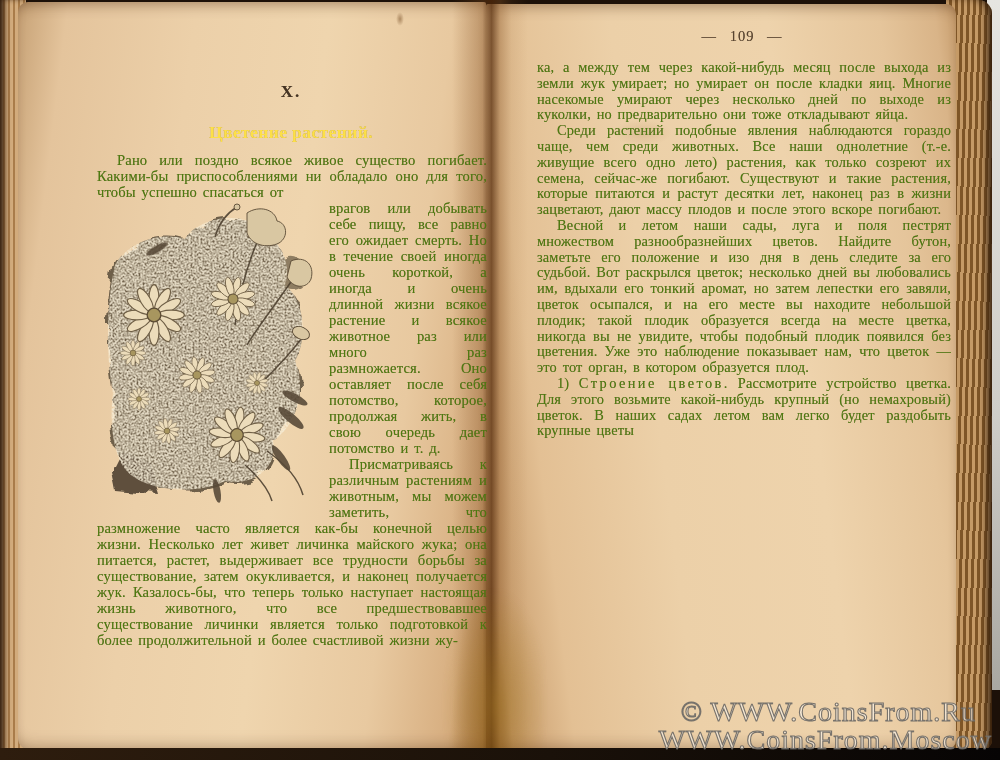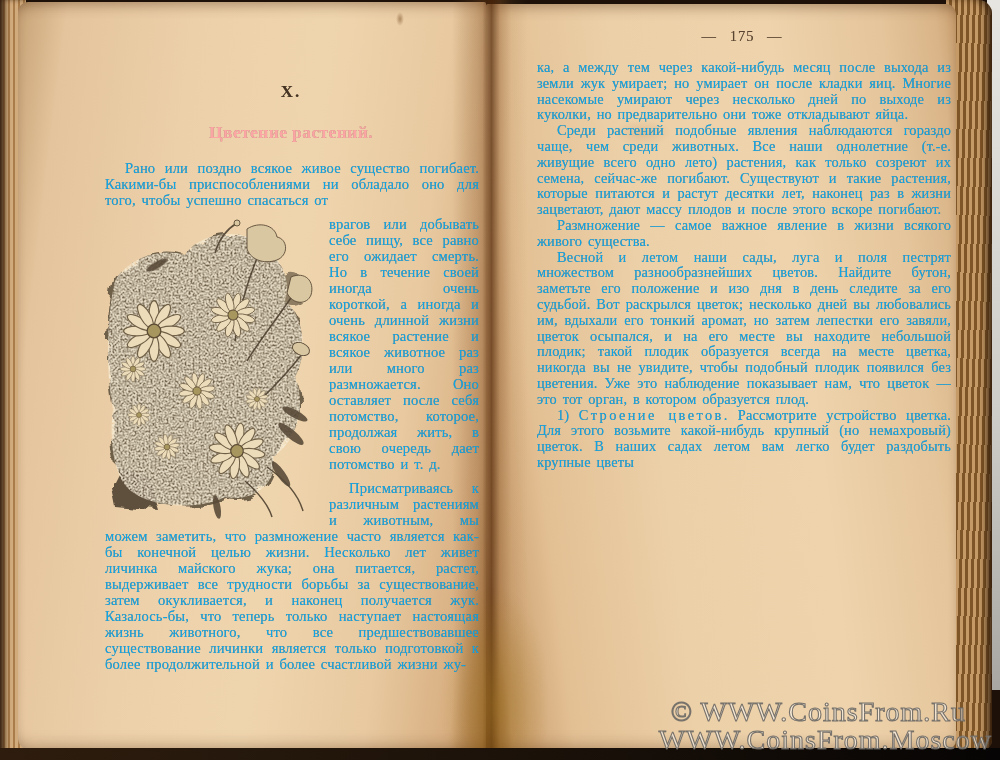--- a/index.html
+++ b/index.html
@@ -31,42 +31,42 @@
       box-shadow:inset 0 10px 14px -8px rgba(70,35,10,.45),inset 0 -12px 16px -10px rgba(70,35,10,.4);}
   .gutter{position:absolute;left:452px;top:0;width:76px;height:760px;pointer-events:none;
       background:linear-gradient(to right,rgba(120,70,28,0) 0%,rgba(125,74,30,.35) 40%,rgba(84,42,10,.72) 52%,rgba(133,82,36,.38) 63%,rgba(150,100,50,.12) 78%,rgba(150,100,50,0) 100%);}
   .gutter-stain{position:absolute;left:444px;top:590px;width:100px;height:170px;pointer-events:none;
       background:radial-gradient(ellipse at 52% 68%,rgba(160,118,32,.5),rgba(160,118,32,0) 72%);filter:blur(2px);}
   .spot{position:absolute;border-radius:50%;pointer-events:none;}
   .spot-a{left:396px;top:12px;width:8px;height:14px;background:radial-gradient(rgba(120,80,40,.55),rgba(120,80,40,0) 70%);}
   .spot-b{left:612px;top:120px;width:60px;height:26px;background:radial-gradient(rgba(150,110,60,.18),rgba(150,110,60,0) 70%);}
 
   
-  .txt{color:#0ea5e9;text-shadow:0 0 .5px rgba(86,66,44,.55);}
+  .txt{color:#4d7c0f;text-shadow:0 0 .5px rgba(86,66,44,.55);}
   .lp-num{position:absolute;left:95px;top:82px;width:392px;text-align:center;
       font-size:17px;font-weight:bold;letter-spacing:2px;color:#443323;}
   .lp-title{position:absolute;left:95px;top:122px;width:392px;text-align:center;
-      font-size:17.5px;font-weight:bold;letter-spacing:.4px;color:#fca5a5;}
+      font-size:17.5px;font-weight:bold;letter-spacing:.4px;color:#fde047;}
   .lp-body{position:absolute;left:97px;top:152px;width:390px;
       font-size:14.6px;line-height:16px;text-align:justify;word-spacing:2px;letter-spacing:.15px;}
-  .lp-body p{margin:8px;}
+  .lp-body p{margin:0;}
   .indent{text-indent:20px;font-family:Liberation Serif, serif;}
   .illu{float:left;width:218px;height:300px;margin:3px 14px 2px 0;}
   .rp-pagenum{position:absolute;left:535px;top:28px;width:414px;text-align:center;
       font-size:14.5px;color:#584430;letter-spacing:1px;word-spacing:8px;}
   .rp-body{position:absolute;left:537px;top:60px;width:414px;
       font-size:14.4px;line-height:15.8px;text-align:justify;word-spacing:2px;letter-spacing:.15px;}
   .rp-body p{margin:0;}
   .spaced{letter-spacing:2.4px;margin-right:8px;}
 
   
   .wm{position:absolute;font-family:"Liberation Serif",serif;white-space:nowrap;
       color:rgba(252,250,246,.55);-webkit-text-stroke:1.1px rgba(105,102,98,.9);
       letter-spacing:1px;font-size:28px;}
-  .wm1{top:696px;right:34px;}
+  .wm1{top:696px;right:24px;}
   .wm2{top:724px;right:8px;}
 </style>
 </head>
 <body>
 
 <div class="photo">
 
   <div class="right-white-strip"></div>
   <div class="left-stack"></div>
   <div class="right-stack"></div>
@@ -155,25 +155,24 @@
           <use href="#daisy" transform="translate(70,228) scale(0.8) rotate(20)"></use>
           <use href="#daisy" transform="translate(42,196) scale(0.7)"></use>
           <use href="#daisy" transform="translate(160,180) scale(0.7) rotate(-15)"></use>
         </svg>
       </div>
       <p>врагов или добывать себе пищу, все равно его ожидает смерть. Но в течение своей иногда очень короткой, а иногда и очень длинной жизни всякое растение и всякое животное раз или много раз размножается. Оно оставляет после себя потомство, которое, продолжая жить, в свою очередь дает потомство и т. д.</p>
       <p class="indent">Присматриваясь к различным растениям и животным, мы можем заметить, что размножение часто является как-бы конечной целью жизни. Несколько лет живет личинка майского жука; она питается, растет, выдерживает все трудности борьбы за существование, затем окукливается, и наконец получается жук. Казалось-бы, что теперь только наступает настоящая жизнь животного, что все предшествовавшее существование личинки является только подготовкой к более продолжительной и более счастливой жизни жу-</p>
     </div>
   </div>
 
-  <div class="rp-pagenum txt">— 175 —</div>
+  <div class="rp-pagenum txt">— 109 —</div>
   <div class="rp-body txt">
     <p>ка, а между тем через какой-нибудь месяц после выхода из земли жук умирает; но умирает он после кладки яиц. Многие насекомые умирают через несколько дней по выходе из куколки, но предварительно они тоже откладывают яйца.</p>
     <p class="indent">Среди растений подобные явления наблюдаются гораздо чаще, чем среди животных. Все наши однолетние (т.-е. живущие всего одно лето) растения, как только созреют их семена, сейчас-же погибают. Существуют и такие растения, которые питаются и растут десятки лет, наконец раз в жизни зацветают, дают массу плодов и после этого вскоре погибают.</p>
-    <p class="indent">Размножение — самое важное явление в жизни всякого живого существа.</p>
     <p class="indent">Весной и летом наши сады, луга и поля пестрят множеством разнообразнейших цветов. Найдите бутон, заметьте его положение и изо дня в день следите за его судьбой. Вот раскрылся цветок; несколько дней вы любовались им, вдыхали его тонкий аромат, но затем лепестки его завяли, цветок осыпался, и на его месте вы находите небольшой плодик; такой плодик образуется всегда на месте цветка, никогда вы не увидите, чтобы подобный плодик появился без цветения. Уже это наблюдение показывает нам, что цветок — это тот орган, в котором образуется плод.</p>
     <p class="indent"><span>1) </span><span class="spaced">Строение цветов.</span><span>Рассмотрите устройство цветка. Для этого возьмите какой-нибудь крупный (но немахровый) цветок. В наших садах летом вам легко будет раздобыть крупные цветы</span></p>
   </div>
 
   <div class="wm wm1">© WWW.CoinsFrom.Ru</div>
   <div class="wm wm2">WWW.CoinsFrom.Moscow</div>
 
 </div>
 
 </body></html>

